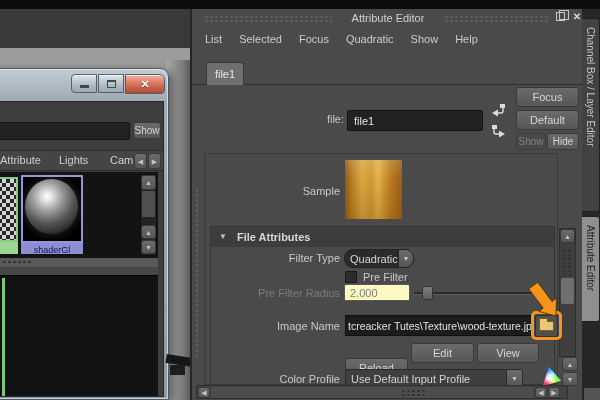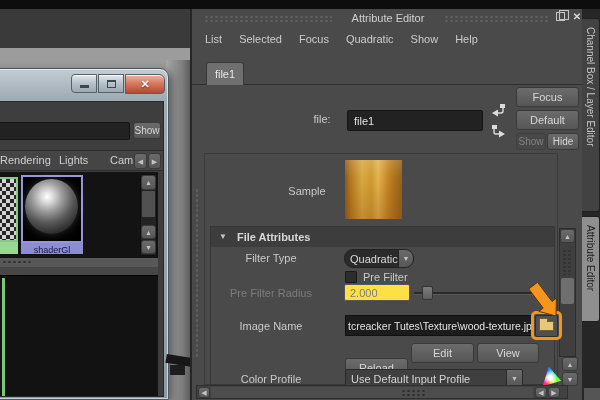--- a/index.html
+++ b/index.html
@@ -4,21 +4,21 @@
 <style>
   *{box-sizing:border-box;margin:0;padding:0}
   html,body{width:600px;height:400px;overflow:hidden;background:#9b9b9b;
     font-family:"Liberation Sans", sans-serif;font-size:11px;color:#c9c9c9}
   .abs{position:absolute}
   #screen{position:relative;width:600px;height:400px;overflow:hidden;background:#9b9b9b}
   .btn{background:linear-gradient(#6b6b6b,#565656);border:1px solid #393939;border-radius:3px;
     color:#d6d6d6;display:flex;align-items:center;justify-content:center;font-size:11px;line-height:1}
   .btn-dis{background:#484848;border:1px solid #3e3e3e;color:#828282}
   .tri{display:flex;align-items:center;justify-content:center;line-height:1;color:#c4c4c4}
-  .lblr{text-align:center;color:#c9c9c9;white-space:nowrap}
+  .lblr{text-align:right;color:#c9c9c9;white-space:nowrap}
   .dis{color:#7c7c7c}
   .field{background:#222;border:1px solid #151515;border-radius:2px;color:#e2e2e2;
     display:flex;align-items:center;padding:0 6px;overflow:hidden;white-space:nowrap}
   .dots{background-image:radial-gradient(circle,#5f5f5f 1px,transparent 1.4px);background-size:5px 4px}
   .dotsd{background-image:radial-gradient(circle,#303030 1px,transparent 1.4px);background-size:5px 4px}
   .vdots{background-image:radial-gradient(circle,#606060 1px,transparent 1.4px);background-size:4px 5px}
   .checker{background:repeating-conic-gradient(#d4d4d4 0% 25%, #262626 0% 50%);background-size:8px 8px}
   .vtab{writing-mode:vertical-rl;text-orientation:mixed;display:flex;align-items:center;
     font-size:10px;padding-top:8px;border:1px solid #1f1f1f;border-left:none;border-radius:0 3px 3px 0}
   .folder{position:relative;width:15px;height:10px;background:#e6c878;border:1px solid #7a5c1e;border-radius:1px}
@@ -58,21 +58,21 @@
     </div>
     <div class="abs winbtn" style="left:140px;top:5px;width:40px;height:20px;border-radius:0 6px 4px 0;background:linear-gradient(#efb2a0,#d5765c 50%,#b34a33);color:#fff;font-weight:bold;font-size:11px;text-shadow:0 1px 1px #6a2415">
       <span>✕</span>
     </div>
 
     <div class="abs" style="left:4px;top:32px;width:175px;height:296px;background:#3e3e3e;border:1px solid #242a2f;overflow:hidden">
       <div class="abs field" style="left:2px;top:20px;width:138px;height:18px"></div>
       <div class="abs btn" style="left:143px;top:20px;width:28px;height:17px;font-size:10px">Show</div>
 
       <div class="abs" style="left:0;top:48px;width:175px;height:21px;background:#454545;border-top:1px solid #2d2d2d;border-bottom:1px solid #2d2d2d">
-        <div class="abs" style="left:10px;top:3px;width:48px;height:16px;color:#cfcfcf">Rendering</div>
+        <div class="abs" style="left:10px;top:3px;width:48px;height:16px;color:#cfcfcf">Attribute</div>
         <div class="abs" style="left:69px;top:3px;width:38px;height:16px;color:#cfcfcf">Lights</div>
         <div class="abs" style="left:120px;top:3px;width:24px;height:16px;color:#cfcfcf;overflow:hidden">Cam</div>
         <div class="abs btn tri" style="left:144px;top:2px;width:13px;height:16px">
           <span style="font-size:7px">◀</span>
           </div>
         <div class="abs btn tri" style="left:158px;top:2px;width:13px;height:16px">
           <span style="font-size:7px">▶</span>
           </div>
       </div>
 
@@ -181,21 +181,21 @@
     <div class="abs lblr" style="left:10px;top:244px;width:138px;height:13px">Filter Type</div>
     <div class="abs" style="left:152px;top:241px;width:70px;height:19px;border:1px solid #222;border-radius:9px;background:#2a2a2a;display:flex;overflow:hidden">
       <span style="flex:1;display:flex;align-items:center;padding-left:5px;color:#d8d8d8">Quadratic</span>
       <span class="tri" style="width:17px;background:linear-gradient(#6b6b6b,#565656);border-left:1px solid #222;font-size:7px">▼</span>
     </div>
 
     <div class="abs" style="left:153px;top:263px;width:12px;height:12px;background:#2c2c2c;border:1px solid #191919;border-radius:1px"></div>
     <div class="abs" style="left:171px;top:263px;width:70px;height:13px;color:#c9c9c9">Pre Filter</div>
 
     <div class="abs lblr dis" style="left:10px;top:279px;width:138px;height:13px">Pre Filter Radius</div>
-    <div class="abs" style="left:152px;top:276px;width:66px;height:17px;background:#fde047;border:1px solid #585858;border-radius:2px;color:#7c7c7c;display:flex;align-items:center;padding-left:5px">2.000</div>
+    <div class="abs" style="left:152px;top:276px;width:66px;height:17px;background:#fef9c3;border:1px solid #585858;border-radius:2px;color:#7c7c7c;display:flex;align-items:center;padding-left:5px">2.000</div>
     <div class="abs" style="left:222px;top:277px;width:128px;height:16px">
       <span class="abs" style="left:0;top:7px;width:128px;height:3px;background:#2a2a2a;border-bottom:1px solid #5a5a5a"></span>
       <span class="abs" style="left:8px;top:1px;width:11px;height:14px;background:linear-gradient(#7d7d7d,#5e5e5e);border:1px solid #333;border-radius:2px"></span>
     </div>
 
     <div class="abs lblr" style="left:10px;top:312px;width:138px;height:13px">Image Name</div>
     <div class="abs" style="left:153px;top:307px;width:188px;height:21px;background:#1c1c1c;border:1px solid #101010;color:#e2e2e2;
                 font-size:10.5px;display:flex;align-items:center;white-space:nowrap;overflow:hidden;padding-left:2px">tcreacker Tutes\Texture\wood-texture.jpg</div>
     <div class="abs" style="left:343px;top:307px;width:23px;height:22px;background:#505050;border:1px solid #2e2e2e;border-radius:2px;display:flex;align-items:center;justify-content:center">
       <span class="folder"></span>

